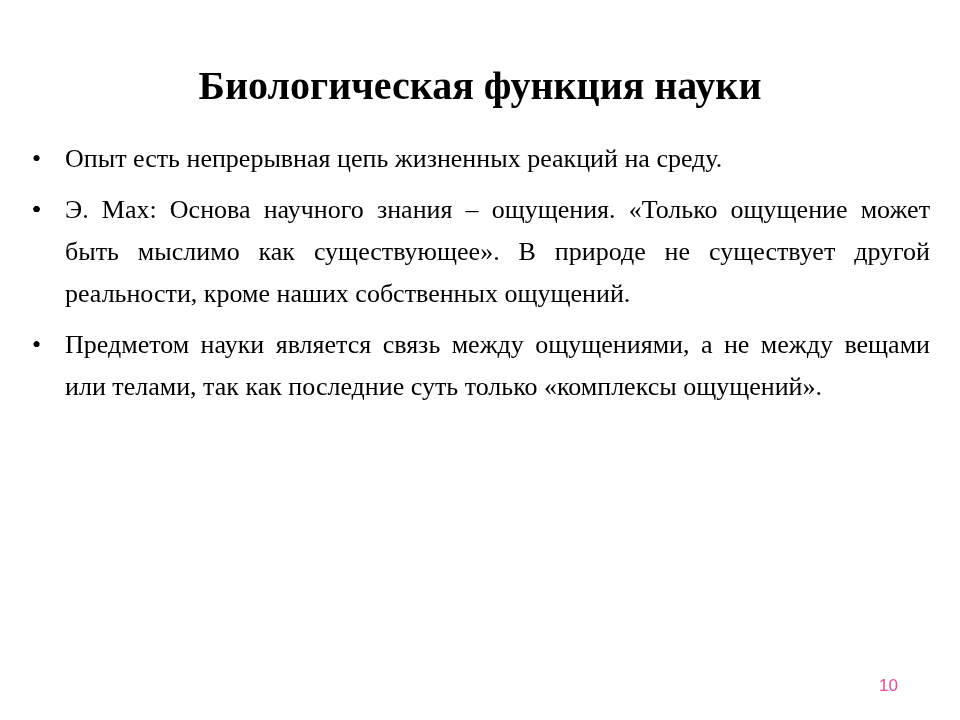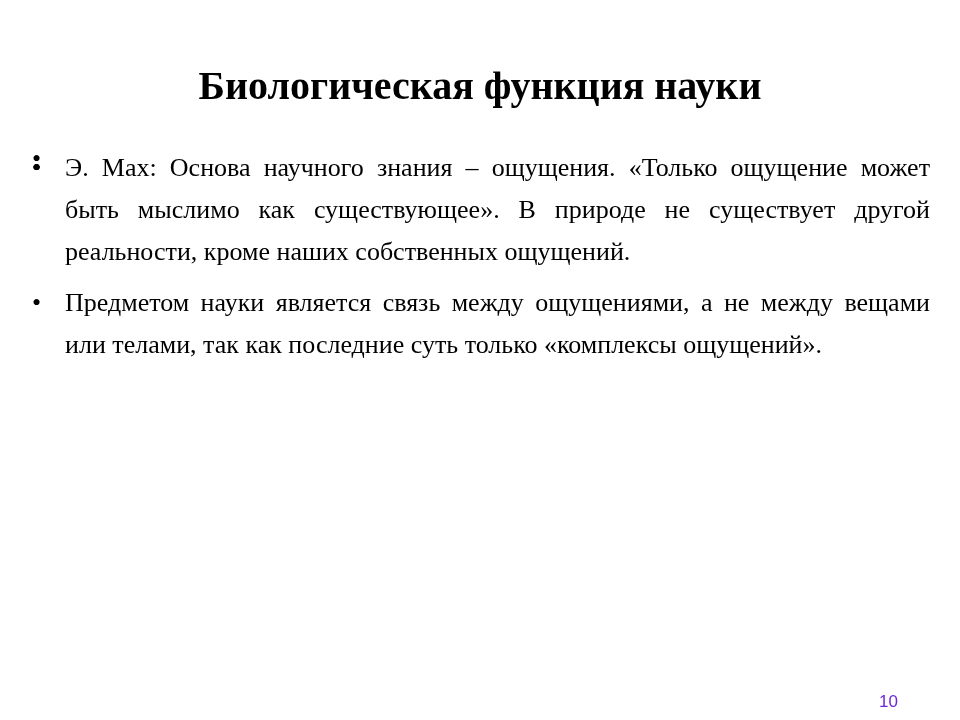--- a/index.html
+++ b/index.html
@@ -49,37 +49,38 @@
   .bullet-dot {
     position: absolute;
     left: 4px;
     top: 0;
     font-size: 26px;
     line-height: 42px;
   }
   .page-number {
     position: absolute;
     right: 62px;
-    bottom: 8px;
+    bottom: 24px;
     font-family: "Liberation Sans", sans-serif;
     font-size: 17px;
-    color: #6d28d9;
+    color: #ec4899;
   }
 </style>
 </head>
 <body>
 
 <div class="slide">
 
   <h1 class="slide-title">Биологическая функция науки</h1>
 
   <ul class="bullet-list">
 
     <li class="bullet-item">
       <span class="bullet-dot">•</span>
+      <span>Опыт есть непрерывная цепь жизненных реакций на среду.</span>
     </li>
 
     <li class="bullet-item">
       <span class="bullet-dot">•</span>
     </li>
 
     <li class="bullet-item">
       <span class="bullet-dot">•</span>
     </li>
 

